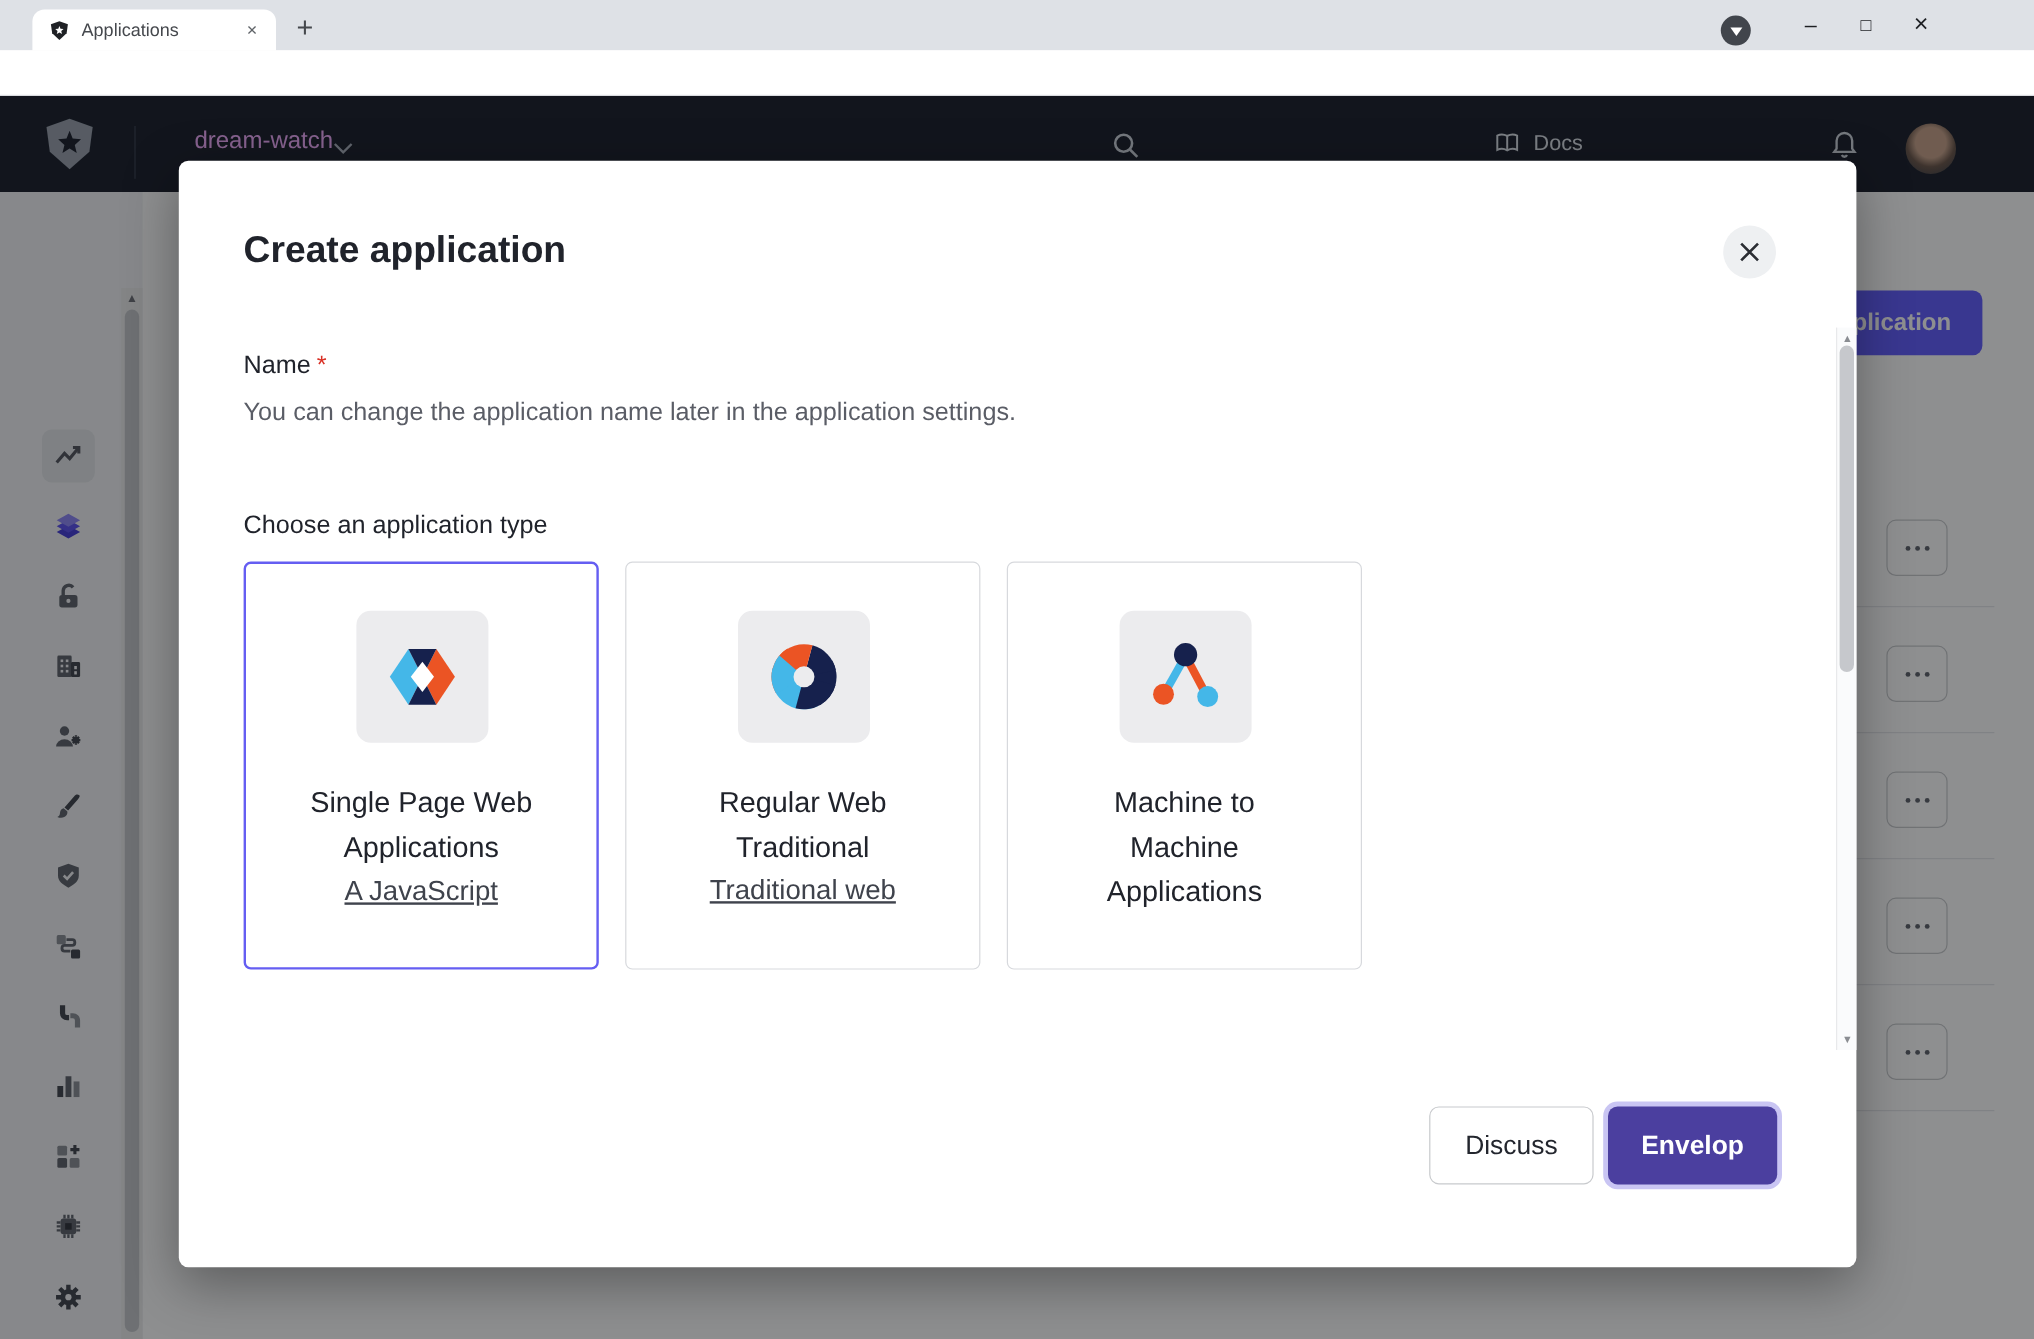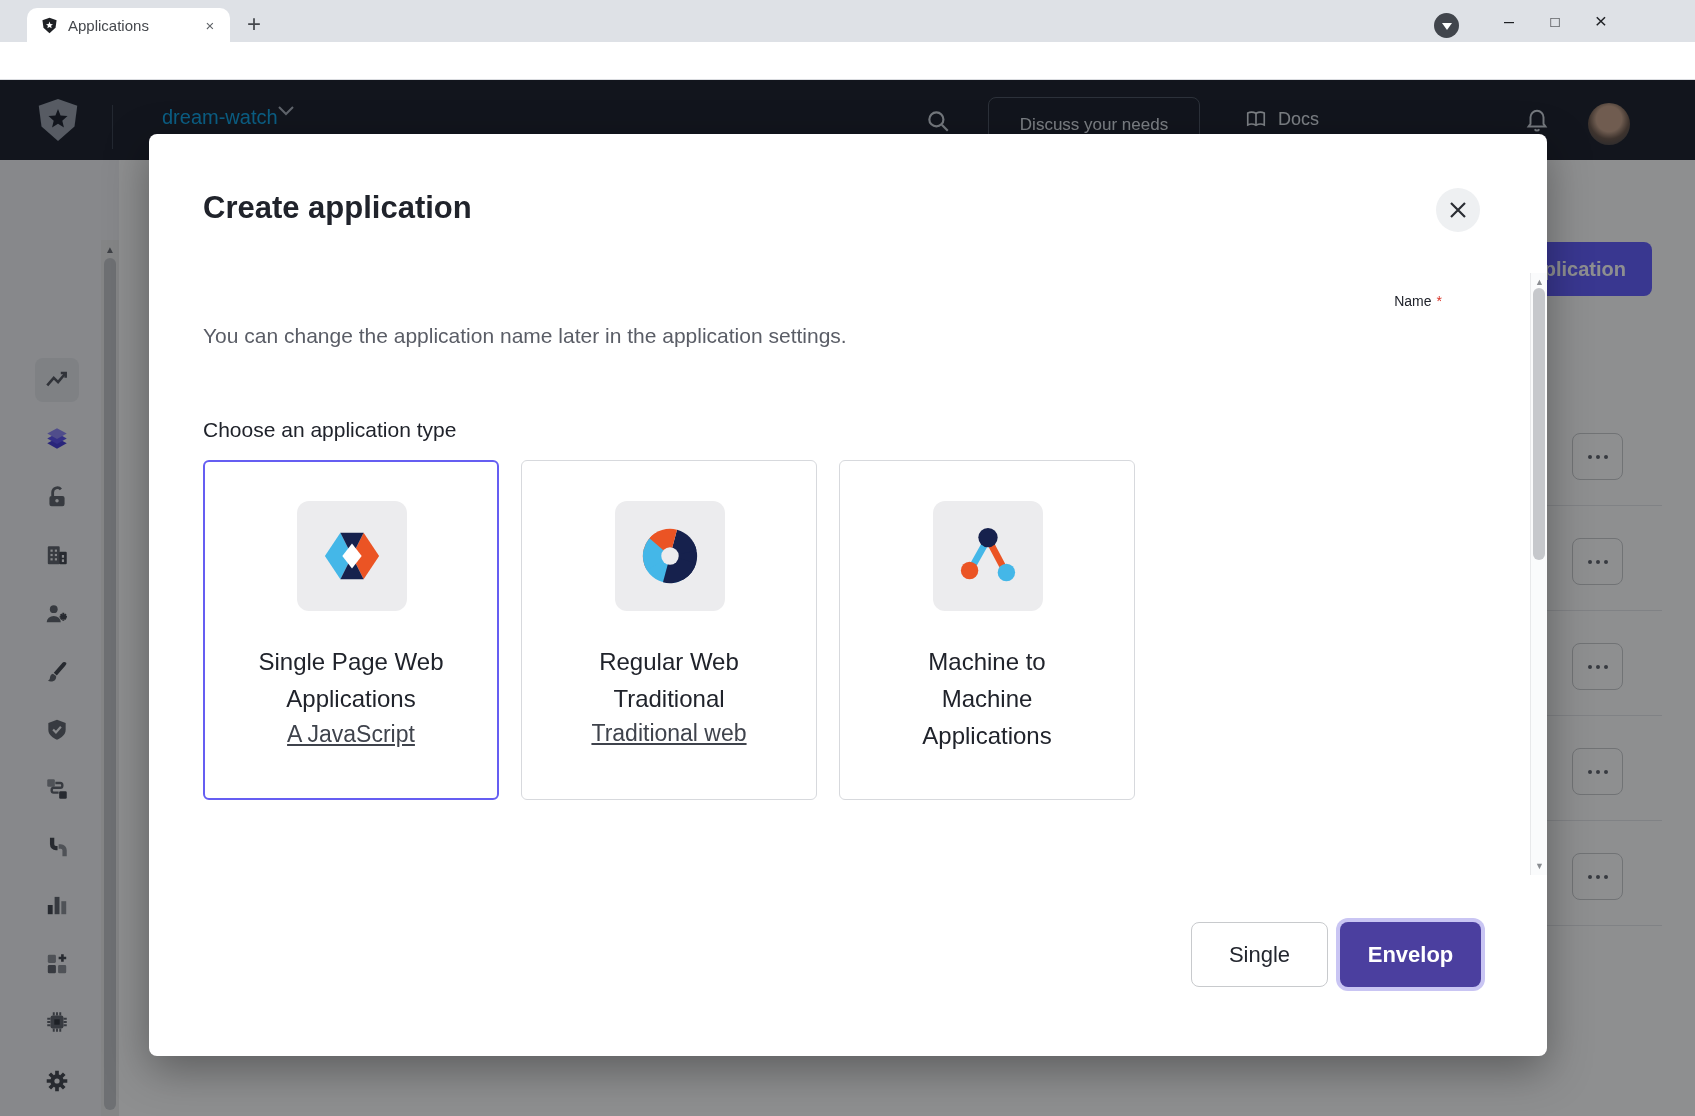--- a/index.html
+++ b/index.html
@@ -39,22 +39,22 @@
   .avatar-l { width:29px; height:29px; border-radius:50%; background:#e8543a; color:#fff; font-size:15px;
     font-weight:bold; display:flex; align-items:center; justify-content:center; }
   .updatepill { position:absolute; left:1518px; top:44px; width:96px; height:31px; border:1px solid #188038;
     border-radius:16px; display:flex; align-items:center; justify-content:center; gap:4px;
     color:#137333; font-size:12.5px; background:#fff; }
   .kebab { color:#137333; font-weight:bold; font-size:13px; letter-spacing:0; line-height:4px; }
 
   
   .page { position:absolute; left:0; top:80px; width:1695px; height:1036px; background:#fff; }
   .appheader { position:absolute; left:0; top:0; width:1695px; height:80px; background:#1a1f2b; }
-  .tenant { position:absolute; left:162px; top:26px; color:#0ea5e9; font-size:20px; display:flex;
-    align-items:flex-start; }
+  .tenant { position:absolute; left:162px; top:26px; color:#f0abfc; font-size:20px; display:flex;
+    align-items:flex-end; }
   .hdr-divider { position:absolute; left:112px; top:25px; width:1px; height:44px; background:#3a4150; }
   .discuss { position:absolute; left:988px; top:17px; width:212px; height:56px; border:1px solid #4b5260;
     border-radius:8px; color:#dde1e9; font-size:17px; display:flex; align-items:center; justify-content:center;
     background:transparent; }
   .docs { position:absolute; left:1244px; top:28px; color:#dde1e9; font-size:18px; display:flex;
     align-items:center; gap:10px; }
   .hdr-avatar { position:absolute; left:1588px; top:23px; width:42px; height:42px; border-radius:50%;
     background:radial-gradient(circle at 50% 38%, #c7a28a 0 38%, #6b564a 60%, #333a44 100%); }
 
   .sidebar { position:absolute; left:0; top:80px; width:119px; height:956px; background:#f2f3f5; }
@@ -77,21 +77,21 @@
   .overlay { position:absolute; left:0; top:80px; width:1695px; height:1036px; background:rgba(8,10,14,0.46); z-index:5; }
 
   
   .modal { position:absolute; left:149px; top:134px; width:1398px; height:922px; background:#fff;
     border-radius:8px; box-shadow:0 14px 44px rgba(0,0,0,0.35); z-index:10; }
   .modal-title { position:absolute; left:54px; top:56px; font-size:31px; font-weight:bold; color:#20232b; }
   .modal-close { position:absolute; left:1287px; top:54px; width:44px; height:44px; border-radius:50%;
     background:#eef0f2; color:#2a2d33; font-size:22px; display:flex; align-items:center; justify-content:center; }
   .modal-body { position:absolute; left:0; top:139px; width:1381px; height:602px; overflow:hidden;
     padding:0 88px 0 54px; }
-  .field-label { margin-top:20px; font-size:14px; color:#20232b;text-align:right; }
+  .field-label { margin-top:20px; font-size:21px; color:#20232b; }
   .req { color:#d93025; margin-left:5px; }
   .name-input { margin-top:18px; width:1256px; height:66px; border:1px solid #c6c8cd; border-radius:8px;
     font-size:22px; color:#23262e; padding:0 22px; font-family:"Liberation Sans",sans-serif; background:#fff; }
   .helper { margin-top:15px; font-size:21px; color:#5a5d66; }
   .choose-label { margin-top:70px; font-size:21px; color:#20232b; }
   .cards { margin-top:18px; display:flex; gap:22px; }
   .card { width:296px; height:340px; border:1px solid #d7d9dd; border-radius:6px; background:#fff;
     position:relative; text-align:center; }
   .card.selected { border:2px solid #655ef2; }
   .tile { position:absolute; left:93px; top:40px; width:110px; height:110px; background:#ececee;
@@ -237,23 +237,20 @@
       <svg width="16" height="10" viewBox="0 0 16 10">
           <path d="M1 1l7 7 7-7" stroke="#aab0bc" stroke-width="2" fill="none"></path>
         </svg>
     </div>
     <span class="abs" style="left:925px;top:28px;">
       <svg width="26" height="26" viewBox="0 0 24 24" fill="none" stroke="#cfd4dd" stroke-width="2">
           <circle cx="10.5" cy="10.5" r="6.5"></circle>
           <path d="M15.5 15.5L21 21"></path>
         </svg>
     </span>
-    <div class="discuss">
-        <span>Discuss your needs</span>
-      </div>
     <div class="docs">
       <svg width="24" height="22" viewBox="0 0 24 24" fill="none" stroke="#dde1e9" stroke-width="1.8">
           <path d="M3 5.5c2.6-1.3 6-1.3 9 .3 3-1.6 6.4-1.6 9-.3v13c-2.6-1.3-6-1.3-9 .3-3-1.6-6.4-1.6-9-.3z"></path>
           <path d="M12 5.8v13"></path>
         </svg>
       <span>Docs</span>
     </div>
     <span class="abs" style="left:1524px;top:26px;">
       <svg width="26" height="27" viewBox="0 0 24 24" fill="none" stroke="#cfd4dd" stroke-width="1.8">
           <path d="M6 16v-6a6 6 0 0 1 12 0v6l1.8 2.5H4.2z"></path>
@@ -483,15 +480,15 @@
       </div>
     </div>
   </div>
 
   <div class="modal-scroll">
     <span class="m-arrow" style="top:4px;">▲</span>
     <span class="thumb"></span>
     <span class="m-arrow" style="bottom:4px;">▼</span>
   </div>
 
-  <button class="modal-footer-btn btn-cancel">Single</button>
+  <button class="modal-footer-btn btn-cancel">Discuss</button>
   <button class="modal-footer-btn btn-create">Envelop</button>
 </div>
 
 </body></html>

